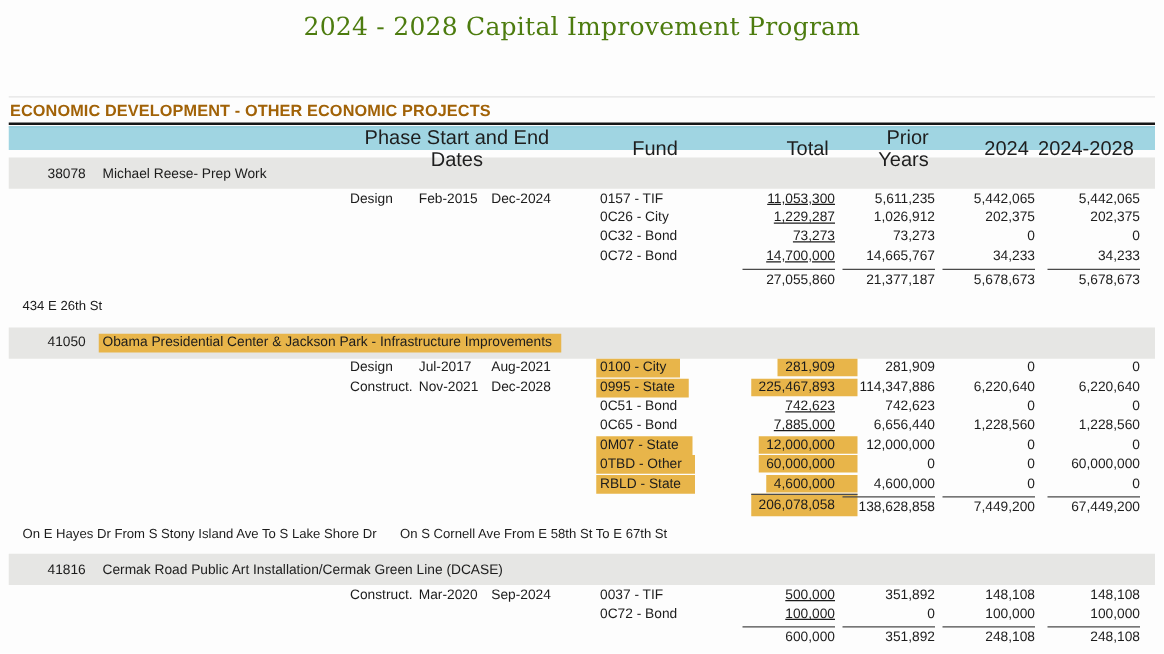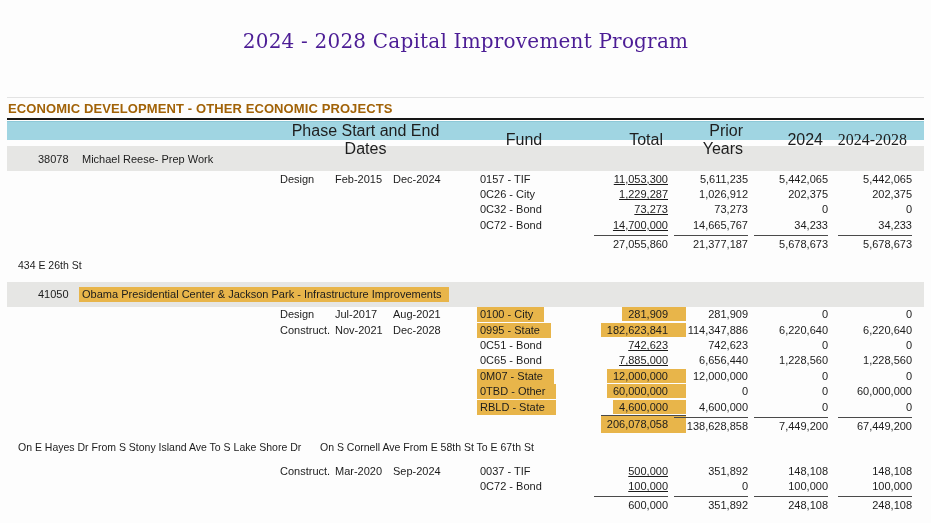--- a/index.html
+++ b/index.html
@@ -9,44 +9,43 @@
     --ink:#1c1c1c;
   }
   html,body{margin:0;padding:0;background:#ffffff;}
   .page{
     width:931px;height:523px;background:#fdfdfd;position:relative;
     font-family:"Liberation Sans", sans-serif;color:var(--ink);
     overflow:hidden;
   }
   .doc-title{
     text-align:center;font-family:"DejaVu Serif","Liberation Serif",serif;
-    font-size:20px;font-weight:500;padding-top:9px;color:#4c1d95;
+    font-size:20px;font-weight:500;padding-top:9px;color:#4d7c0f;
     letter-spacing:.2px;
-    margin-top:20px;
   }
   .section{margin:44px 7px 0 7px;border-top:1px solid #e3e3e3;}
   .section-title{
     font-size:13px;font-weight:bold;padding:3px 0 2px 1px;
     border-bottom:2px solid #161616;letter-spacing:.1px;color:#a16207;
   }
   
   .grid{
     display:grid;
     grid-template-columns:273px 55px 58px 58px 29px 88px 100px 80px 80px 84px;
     align-items:center;
   }
   .col-head{
     background:var(--head);border-top:1px solid #8ec9d8;
     height:18px;font-size:16px;margin-top:1px;color:#1e1e1e;
   }
   .ch-phase{grid-column:2/5;text-align:center;}
   .ch-fund{grid-column:6;text-align:center;}
   .ch-num{text-align:right;padding-right:5px;}
   .ch-total{grid-column:7;} .ch-prior{grid-column:8;}
-  .ch-2024{grid-column:9;} .ch-2428{grid-column:10;font-family:Liberation Serif, serif;}
+  .ch-2024{grid-column:9;} .ch-2428{grid-column:10;}
 
   .band{
     margin-top:6px;background:var(--band);height:25px;
     display:flex;align-items:center;font-size:11px;
   }
   .pid{margin-left:31px;width:38px;}
   .pname{margin-left:6px;white-space:nowrap;}
   .pname.hl{background:var(--hl);padding:1px 8px 2px 3px;margin-left:3px;}
 
   .row{height:15.4px;font-size:11px;}
@@ -152,21 +151,21 @@
             <div class="c-num c-total"><span class="num-hl">281,909</span></div>
             <div class="c-num c-prior">281,909</div>
             <div class="c-num c-2024">0</div>
             <div class="c-num c-2428">0</div>
           </div>
           <div class="grid row">
             <div class="c-phase">Construct.</div>
             <div class="c-start">Nov-2021</div>
             <div class="c-end">Dec-2028</div>
             <div class="c-fund"><span class="fund-hl">0995 - State</span></div>
-            <div class="c-num c-total"><span class="num-hl">182,623,841</span></div>
+            <div class="c-num c-total"><span class="num-hl">225,467,893</span></div>
             <div class="c-num c-prior">114,347,886</div>
             <div class="c-num c-2024">6,220,640</div>
             <div class="c-num c-2428">6,220,640</div>
           </div>
           <div class="grid row">
             <div class="c-fund"><span>0C51 - Bond</span></div>
             <div class="c-num c-total"><span>742,623</span></div>
             <div class="c-num c-prior">742,623</div>
             <div class="c-num c-2024">0</div>
             <div class="c-num c-2428">0</div>
@@ -206,20 +205,24 @@
             <div class="c-num c-2428"><span class="tline">67,449,200</span></div>
           </div>
           <div class="addr-block">
             <div class="addr-row">
               <div class="addr">On E Hayes Dr From S Stony Island Ave To S Lake Shore Dr</div>
               <div class="addr">On S Cornell Ave From E 58th St To E 67th St</div>
             </div>
           </div>
         </div>
         <div class="project-block">
+          <div class="band">
+            <span class="pid">41816</span>
+            <span class="pname">Cermak Road Public Art Installation/Cermak Green Line (DCASE)</span>
+          </div>
           <div class="grid row">
             <div class="c-phase">Construct.</div>
             <div class="c-start">Mar-2020</div>
             <div class="c-end">Sep-2024</div>
             <div class="c-fund"><span>0037 - TIF</span></div>
             <div class="c-num c-total"><span>500,000</span></div>
             <div class="c-num c-prior">351,892</div>
             <div class="c-num c-2024">148,108</div>
             <div class="c-num c-2428">148,108</div>
           </div>

